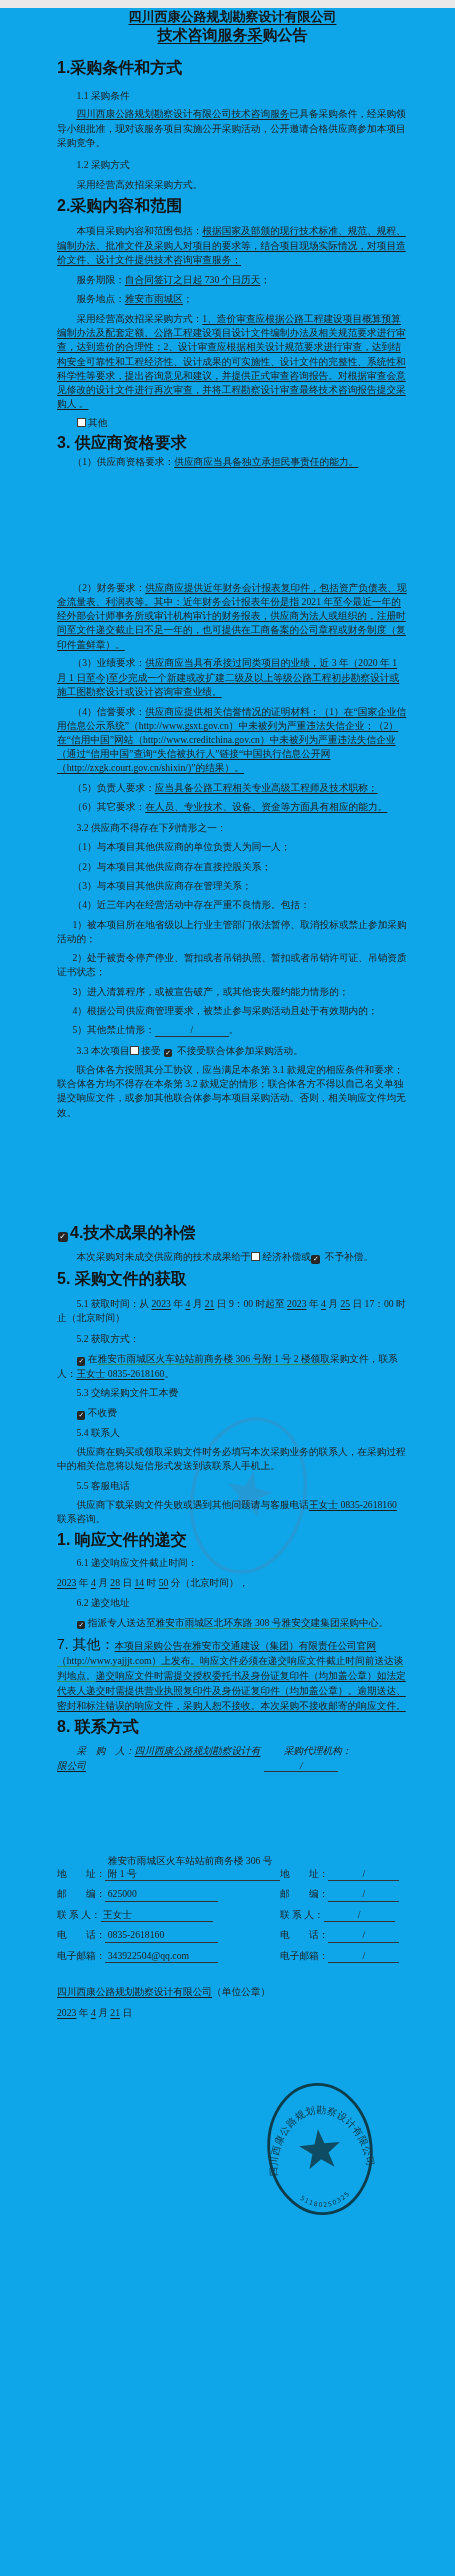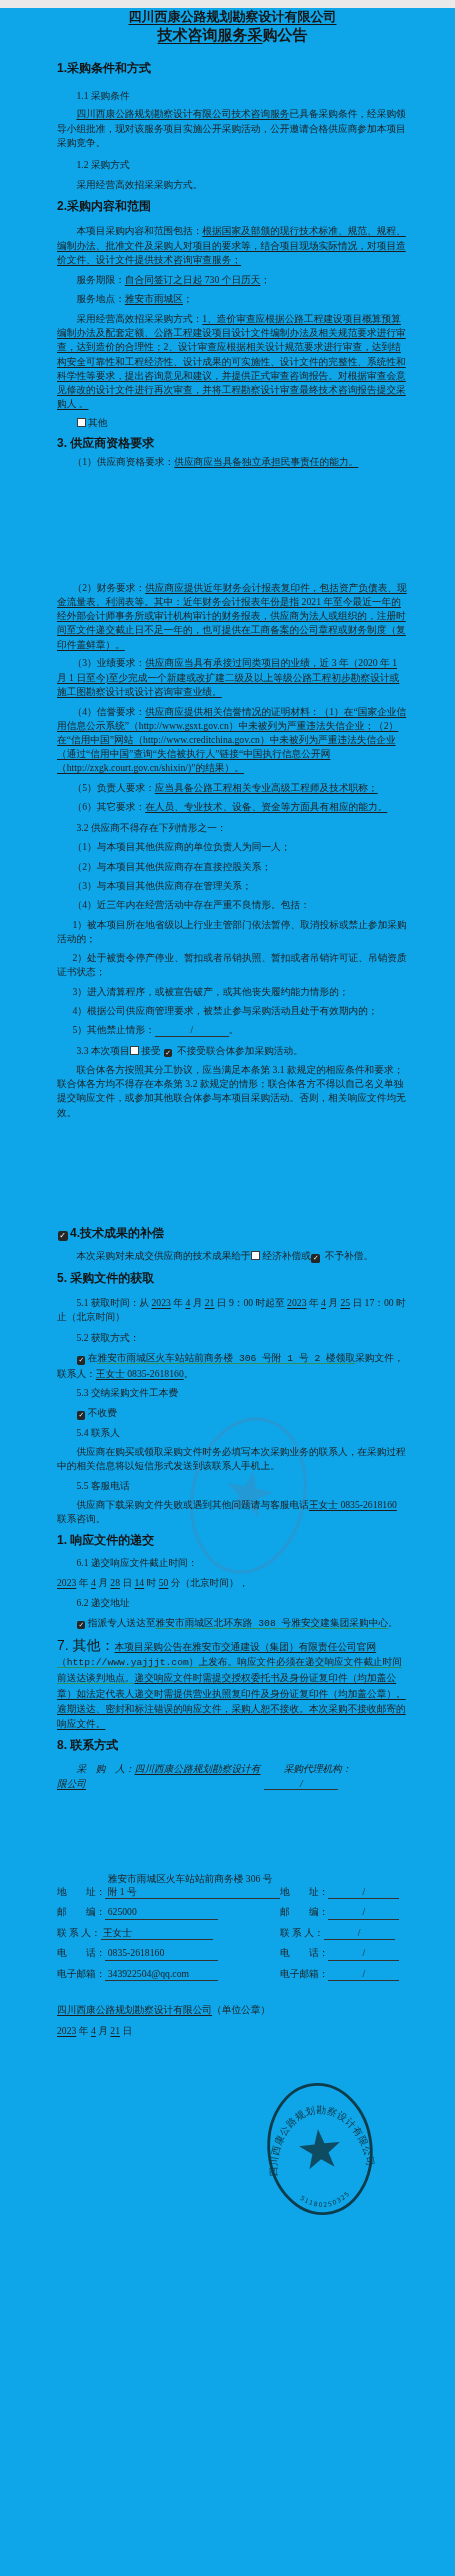--- a/index.html
+++ b/index.html
@@ -7,25 +7,25 @@
         color:#1e1e1e;font-family:"Liberation Serif","DejaVu Serif",serif;font-size:9.7px;line-height:14.2px;}
   .content{position:absolute;left:57px;right:48px;top:0;z-index:2;}
   .content p{margin:0;}
   .ind{text-indent:2em;}
   .ind1{text-indent:1.6em;}
   .doc-title{margin-top:70px;text-align:center;font-family:"Liberation Sans","DejaVu Sans",sans-serif;
              font-weight:bold;font-size:13px;line-height:18px;color:#161616;}
   .doc-title .seg-u,.doc-subtitle .seg-u{text-underline-offset:3.4px;}
   .doc-subtitle{margin-top:21.6px;text-align:center;font-family:"Liberation Sans","DejaVu Sans",sans-serif;
                 font-weight:bold;font-size:15px;line-height:17px;color:#161616;}
-  .h-sec{font-family:"Liberation Sans","DejaVu Sans",sans-serif;font-weight:bold;font-size:12px;
+  .h-sec{font-family:"Liberation Sans","DejaVu Sans",sans-serif;font-weight:bold;font-size:16px;
          line-height:16px;color:#141414;margin:0;}
   .h-inline{font-family:"Liberation Sans","DejaVu Sans",sans-serif;font-weight:normal;font-size:14px;color:#141414;}
   .seg-u{text-decoration:underline;text-underline-offset:2.3px;text-decoration-thickness:0.6px;}
-  .seg-ug{text-decoration:underline;text-underline-offset:2.3px;text-decoration-thickness:0.9px;text-decoration-color:#2f8f5b;font-family:Liberation Mono, monospace;}
+  .seg-ug{text-decoration:underline;text-underline-offset:2.3px;text-decoration-thickness:0.9px;text-decoration-color:#2f8f5b;}
   .seg-sl{display:inline-block;min-width:74px;border-bottom:0.6px solid #333;text-align:center;text-indent:0;line-height:11.4px;}
   .seg-cb1{display:inline-block;width:8.5px;height:8.5px;background:#262626;border-radius:1.7px;color:#fff;
            font-size:6.8px;line-height:8.5px;text-align:center;vertical-align:-1.1px;margin:0 2.3px 0 0.6px;text-indent:0;
            font-family:"DejaVu Sans",sans-serif;}
   .seg-cb1::before{content:"\2713";}
   .seg-cb0{display:inline-block;width:6.8px;height:6.8px;border:0.9px solid #3a3a3a;vertical-align:-1.1px;
            margin:0 2.3px 0 0.6px;background:#fcfcfb;text-indent:0;}
   .h-sec .seg-cb1{width:10.2px;height:10.2px;line-height:10.2px;font-size:8px;vertical-align:-1.1px;border-radius:2.3px;}
   .spacer{width:100%;}
   

